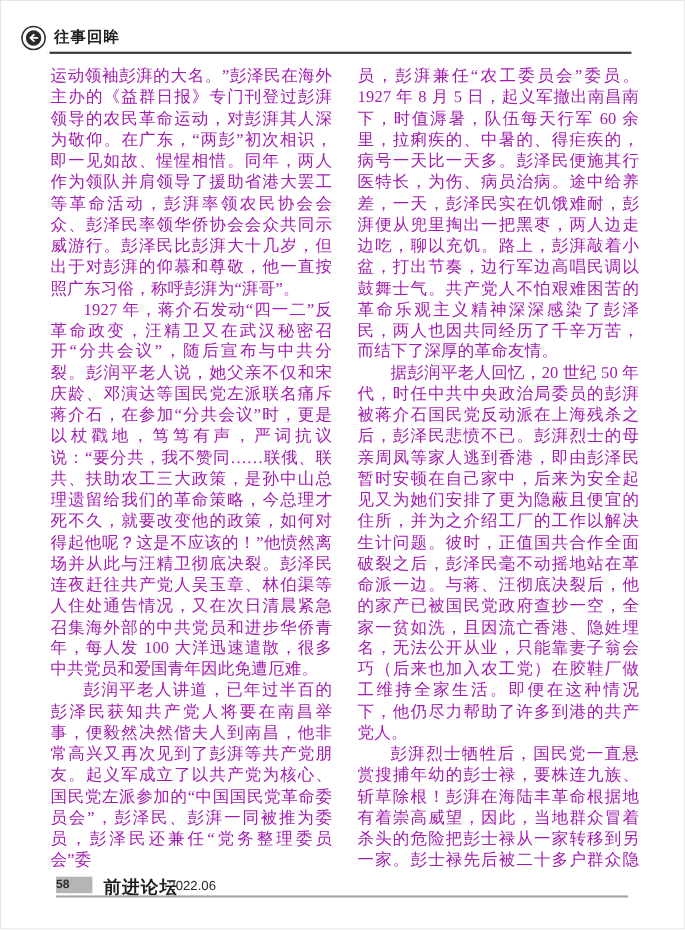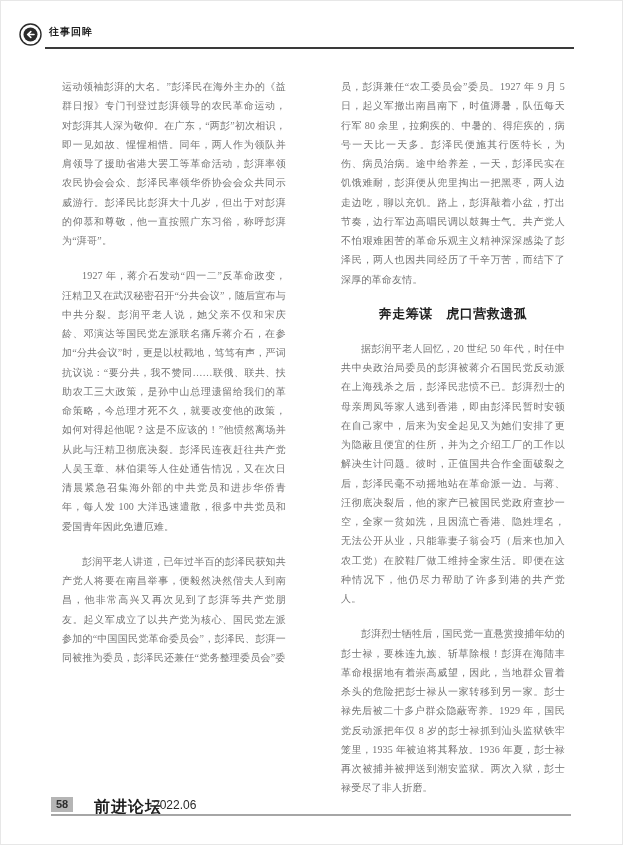--- a/index.html
+++ b/index.html
@@ -17,51 +17,51 @@
     border: 1px solid #e7e7e7;
     overflow: hidden;
     color: #262626;
   }
   
   .header { position: absolute; top: 22px; left: 18px; right: 48px; height: 28px; }
   .hicon { position: absolute; left: 0; top: 0; width: 23px; height: 23px; }
   .htitle {
     position: absolute; left: 30px; top: 2px;
     font-family: "Liberation Sans", "DejaVu Sans", sans-serif;
-    font-weight: bold; font-size: 10px; letter-spacing: 1px; color: #1d1d1d;
+    font-weight: bold; font-size: 14px; letter-spacing: 1px; color: #1d1d1d;
   }
   .hrule {
     position: absolute; left: 26px; top: 24px;
     width: 529px; height: 2px; background: #3a3a3a;
   }
   
   .body {
     position: absolute; top: 60px; left: 45px;
     width: 535px; height: 732px;
     display: flex; overflow: hidden;
   }
   .col { width: 256px; overflow: hidden; }
   .col-left { margin-right: 23px; }
   .para {
-    margin: 16px; font-size: 10px; line-height: 19.25px;
+    margin: 0; font-size: 15px; line-height: 19.25px;
     text-align: justify; text-justify: inter-ideograph;
-    color: #737373; letter-spacing: 0.2px;
+    color: #a21caf; letter-spacing: 0.2px;
   }
   .para.indent { text-indent: 2em; }
   .sec-heading {
     margin: 10px 0 9px 0; font-size: 13px; font-weight: bold;
     text-align: center; color: #1d1d1d; letter-spacing: 0.5px;
   }
   
   .footer { position: absolute; left: 0; bottom: 21px; width: 623px; height: 26px; }
   .pagenum {
     position: absolute; left: 50px; top: 0;
-    width: 22px; height: 15px; background: #b5b5b5;
+    width: 33px; height: 15px; background: #b5b5b5;
     color: #2e2e2e; font-weight: bold; font-size: 11px;
-    text-align: center; line-height: 15px;
+    line-height: 15px;
     font-family: "Liberation Sans", "DejaVu Sans", sans-serif;
   }
   .journal {
     position: absolute; left: 93px; top: 0;
     font-weight: bold; font-size: 16px; color: #1d1d1d; letter-spacing: 1px;
   }
   .issue {
     position: absolute; left: 152px; top: 0.5px;
     font-size: 12px; color: #2a2a2a;
     font-family: "Liberation Sans", "DejaVu Sans", sans-serif; font-weight: normal;
@@ -89,22 +89,21 @@
   </div>
 
   <div class="body">
     <section class="col col-left">
       <p class="para">运动领袖彭湃的大名。”彭泽民在海外主办的《益群日报》专门刊登过彭湃领导的农民革命运动，对彭湃其人深为敬仰。在广东，“两彭”初次相识，即一见如故、惺惺相惜。同年，两人作为领队并肩领导了援助省港大罢工等革命活动，彭湃率领农民协会会众、彭泽民率领华侨协会会众共同示威游行。彭泽民比彭湃大十几岁，但出于对彭湃的仰慕和尊敬，他一直按照广东习俗，称呼彭湃为“湃哥”。</p>
       <p class="para indent">1927 年，蒋介石发动“四一二”反革命政变，汪精卫又在武汉秘密召开“分共会议”，随后宣布与中共分裂。彭润平老人说，她父亲不仅和宋庆龄、邓演达等国民党左派联名痛斥蒋介石，在参加“分共会议”时，更是以杖戳地，笃笃有声，严词抗议说：“要分共，我不赞同……联俄、联共、扶助农工三大政策，是孙中山总理遗留给我们的革命策略，今总理才死不久，就要改变他的政策，如何对得起他呢？这是不应该的！”他愤然离场并从此与汪精卫彻底决裂。彭泽民连夜赶往共产党人吴玉章、林伯渠等人住处通告情况，又在次日清晨紧急召集海外部的中共党员和进步华侨青年，每人发 100 大洋迅速遣散，很多中共党员和爱国青年因此免遭厄难。</p>
       <p class="para indent">彭润平老人讲道，已年过半百的彭泽民获知共产党人将要在南昌举事，便毅然决然偕夫人到南昌，他非常高兴又再次见到了彭湃等共产党朋友。起义军成立了以共产党为核心、国民党左派参加的“中国国民党革命委员会”，彭泽民、彭湃一同被推为委员，彭泽民还兼任“党务整理委员会”委</p>
     </section>
 
     <section class="col col-right">
-      <p class="para">员，彭湃兼任“农工委员会”委员。1927 年 9 月 5 日，起义军撤出南昌南下，时值溽暑，队伍每天行军 80 余里，拉痢疾的、中暑的、得疟疾的，病号一天比一天多。彭泽民便施其行医特长，为伤、病员治病。途中给养差，一天，彭泽民实在饥饿难耐，彭湃便从兜里掏出一把黑枣，两人边走边吃，聊以充饥。路上，彭湃敲着小盆，打出节奏，边行军边高唱民调以鼓舞士气。共产党人不怕艰难困苦的革命乐观主义精神深深感染了彭泽民，两人也因共同经历了千辛万苦，而结下了深厚的革命友情。</p>
-      <h3 class="sec-heading">奔走筹谋　虎口营救遗孤</h3>
+      <p class="para">员，彭湃兼任“农工委员会”委员。1927 年 8 月 5 日，起义军撤出南昌南下，时值溽暑，队伍每天行军 60 余里，拉痢疾的、中暑的、得疟疾的，病号一天比一天多。彭泽民便施其行医特长，为伤、病员治病。途中给养差，一天，彭泽民实在饥饿难耐，彭湃便从兜里掏出一把黑枣，两人边走边吃，聊以充饥。路上，彭湃敲着小盆，打出节奏，边行军边高唱民调以鼓舞士气。共产党人不怕艰难困苦的革命乐观主义精神深深感染了彭泽民，两人也因共同经历了千辛万苦，而结下了深厚的革命友情。</p>
       <p class="para indent">据彭润平老人回忆，20 世纪 50 年代，时任中共中央政治局委员的彭湃被蒋介石国民党反动派在上海残杀之后，彭泽民悲愤不已。彭湃烈士的母亲周凤等家人逃到香港，即由彭泽民暂时安顿在自己家中，后来为安全起见又为她们安排了更为隐蔽且便宜的住所，并为之介绍工厂的工作以解决生计问题。彼时，正值国共合作全面破裂之后，彭泽民毫不动摇地站在革命派一边。与蒋、汪彻底决裂后，他的家产已被国民党政府查抄一空，全家一贫如洗，且因流亡香港、隐姓埋名，无法公开从业，只能靠妻子翁会巧（后来也加入农工党）在胶鞋厂做工维持全家生活。即便在这种情况下，他仍尽力帮助了许多到港的共产党人。</p>
       <p class="para indent">彭湃烈士牺牲后，国民党一直悬赏搜捕年幼的彭士禄，要株连九族、斩草除根！彭湃在海陆丰革命根据地有着崇高威望，因此，当地群众冒着杀头的危险把彭士禄从一家转移到另一家。彭士禄先后被二十多户群众隐蔽寄养。1929 年，国民党反动派把年仅 8 岁的彭士禄抓到汕头监狱铁牢笼里，1935 年被迫将其释放。1936 年夏，彭士禄再次被捕并被押送到潮安监狱。两次入狱，彭士禄受尽了非人折磨。</p>
       <p class="para indent">彭湃烈士的母亲周凤得知孙儿再次入狱，焦急万分，四处求救无援。“阿婆（周凤）很着急，就向我父亲求助！”彭润平老人说。彭泽民在香港政治流亡白色恐怖阴霾下，各方奔走，千方百计</p>
     </section>
   </div>
 
   <div class="footer">
     <span class="pagenum">58</span>
     <span class="journal">前进论坛</span>
     <span class="issue">2022.06</span>

